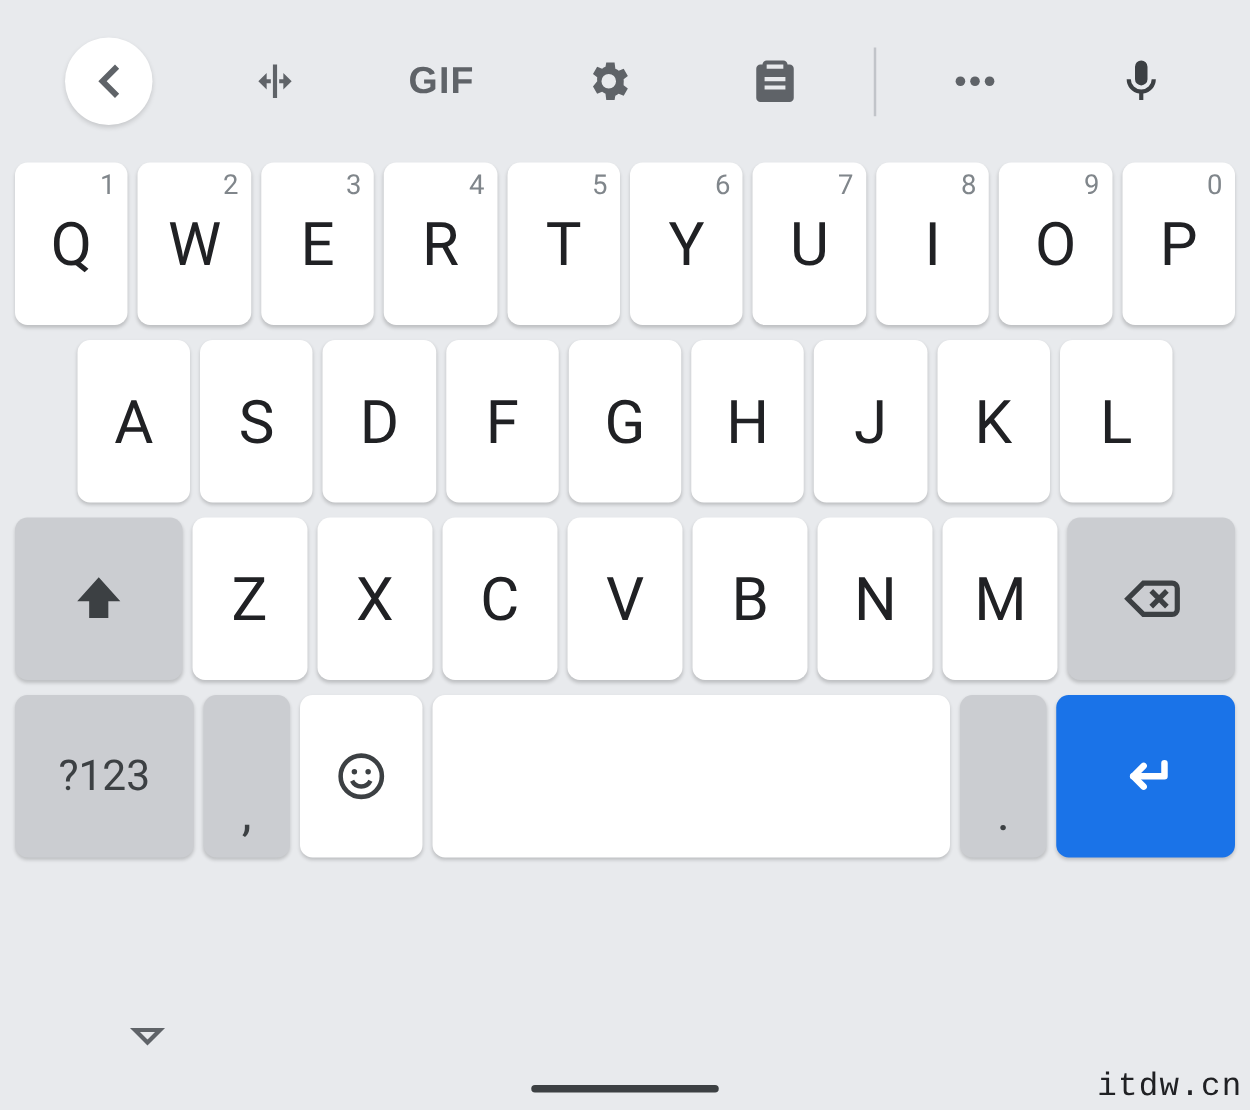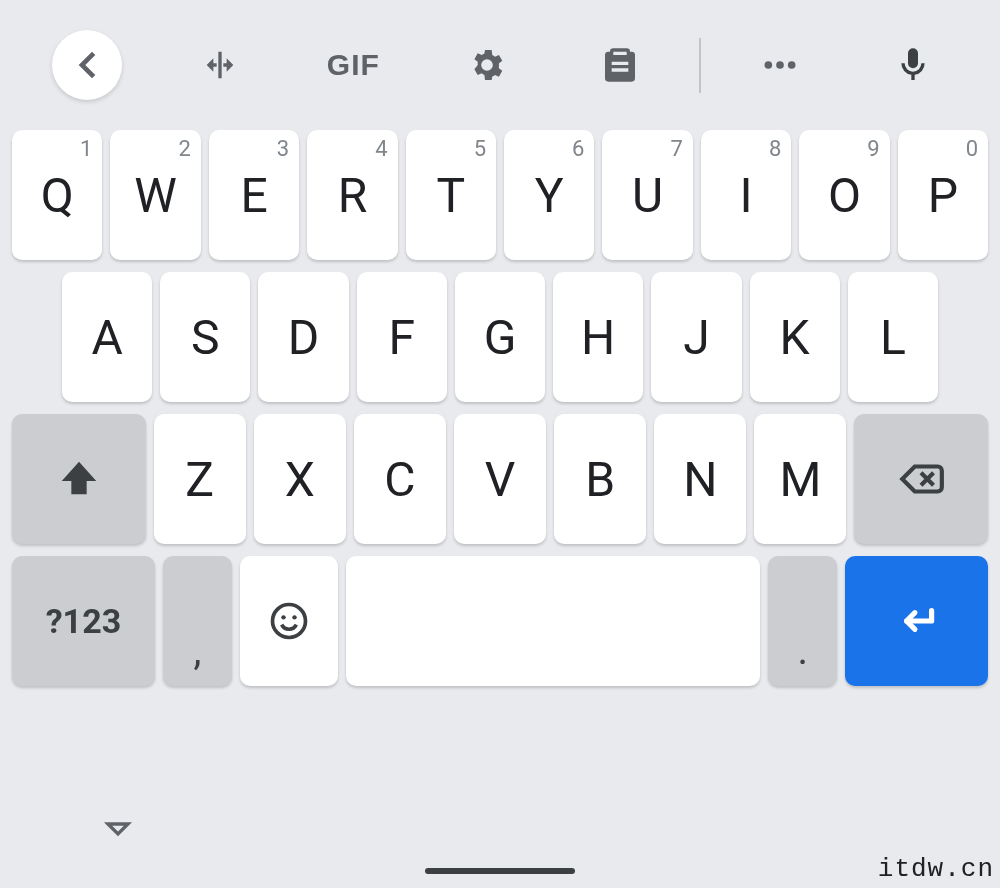--- a/index.html
+++ b/index.html
@@ -53,21 +53,21 @@
     user-select:none;
   }
   .key-letter { font-size:48px; font-weight:400; color:#202124; }
   .key-hint { position:absolute; top:6px; right:10px; font-size:22px; color:#80868b; }
   .key.mod { background:#cbcdd1; }
   .key.enter { background:#1a73e8; }
   .key.space { flex: 4.2; }
   .key.emoji { flex: 1; }
   .key.wide { flex: 1.45; }
   .krow.r4 .key { height:130px; }
-  .sym123 { font-size:34px; font-weight:700; color:#3c4043; }
+  .sym123 { font-size:34px; font-weight:400; color:#3c4043; }
   .punct { font-size:40px; color:#3c4043; position:absolute; bottom:12px; }
 
   
   .bottomarea { position:absolute; bottom:0; left:0; right:0; height:130px; display:flex; align-items:center; justify-content:center; }
   .nav-handle { width:150px; height:6px; background:#3c4043; border-radius:4px; position:absolute; bottom:14px;}
   .chev-down { position:absolute; left:98px; bottom:35px; }
   .chev-down svg{ width:40px; height:40px; fill:#5f6368; }
 
   .watermark { position:absolute; bottom:4px; right:6px; font-size:26px; font-family: "Courier New", monospace; color:#202124; letter-spacing:1px; }
 </style>

